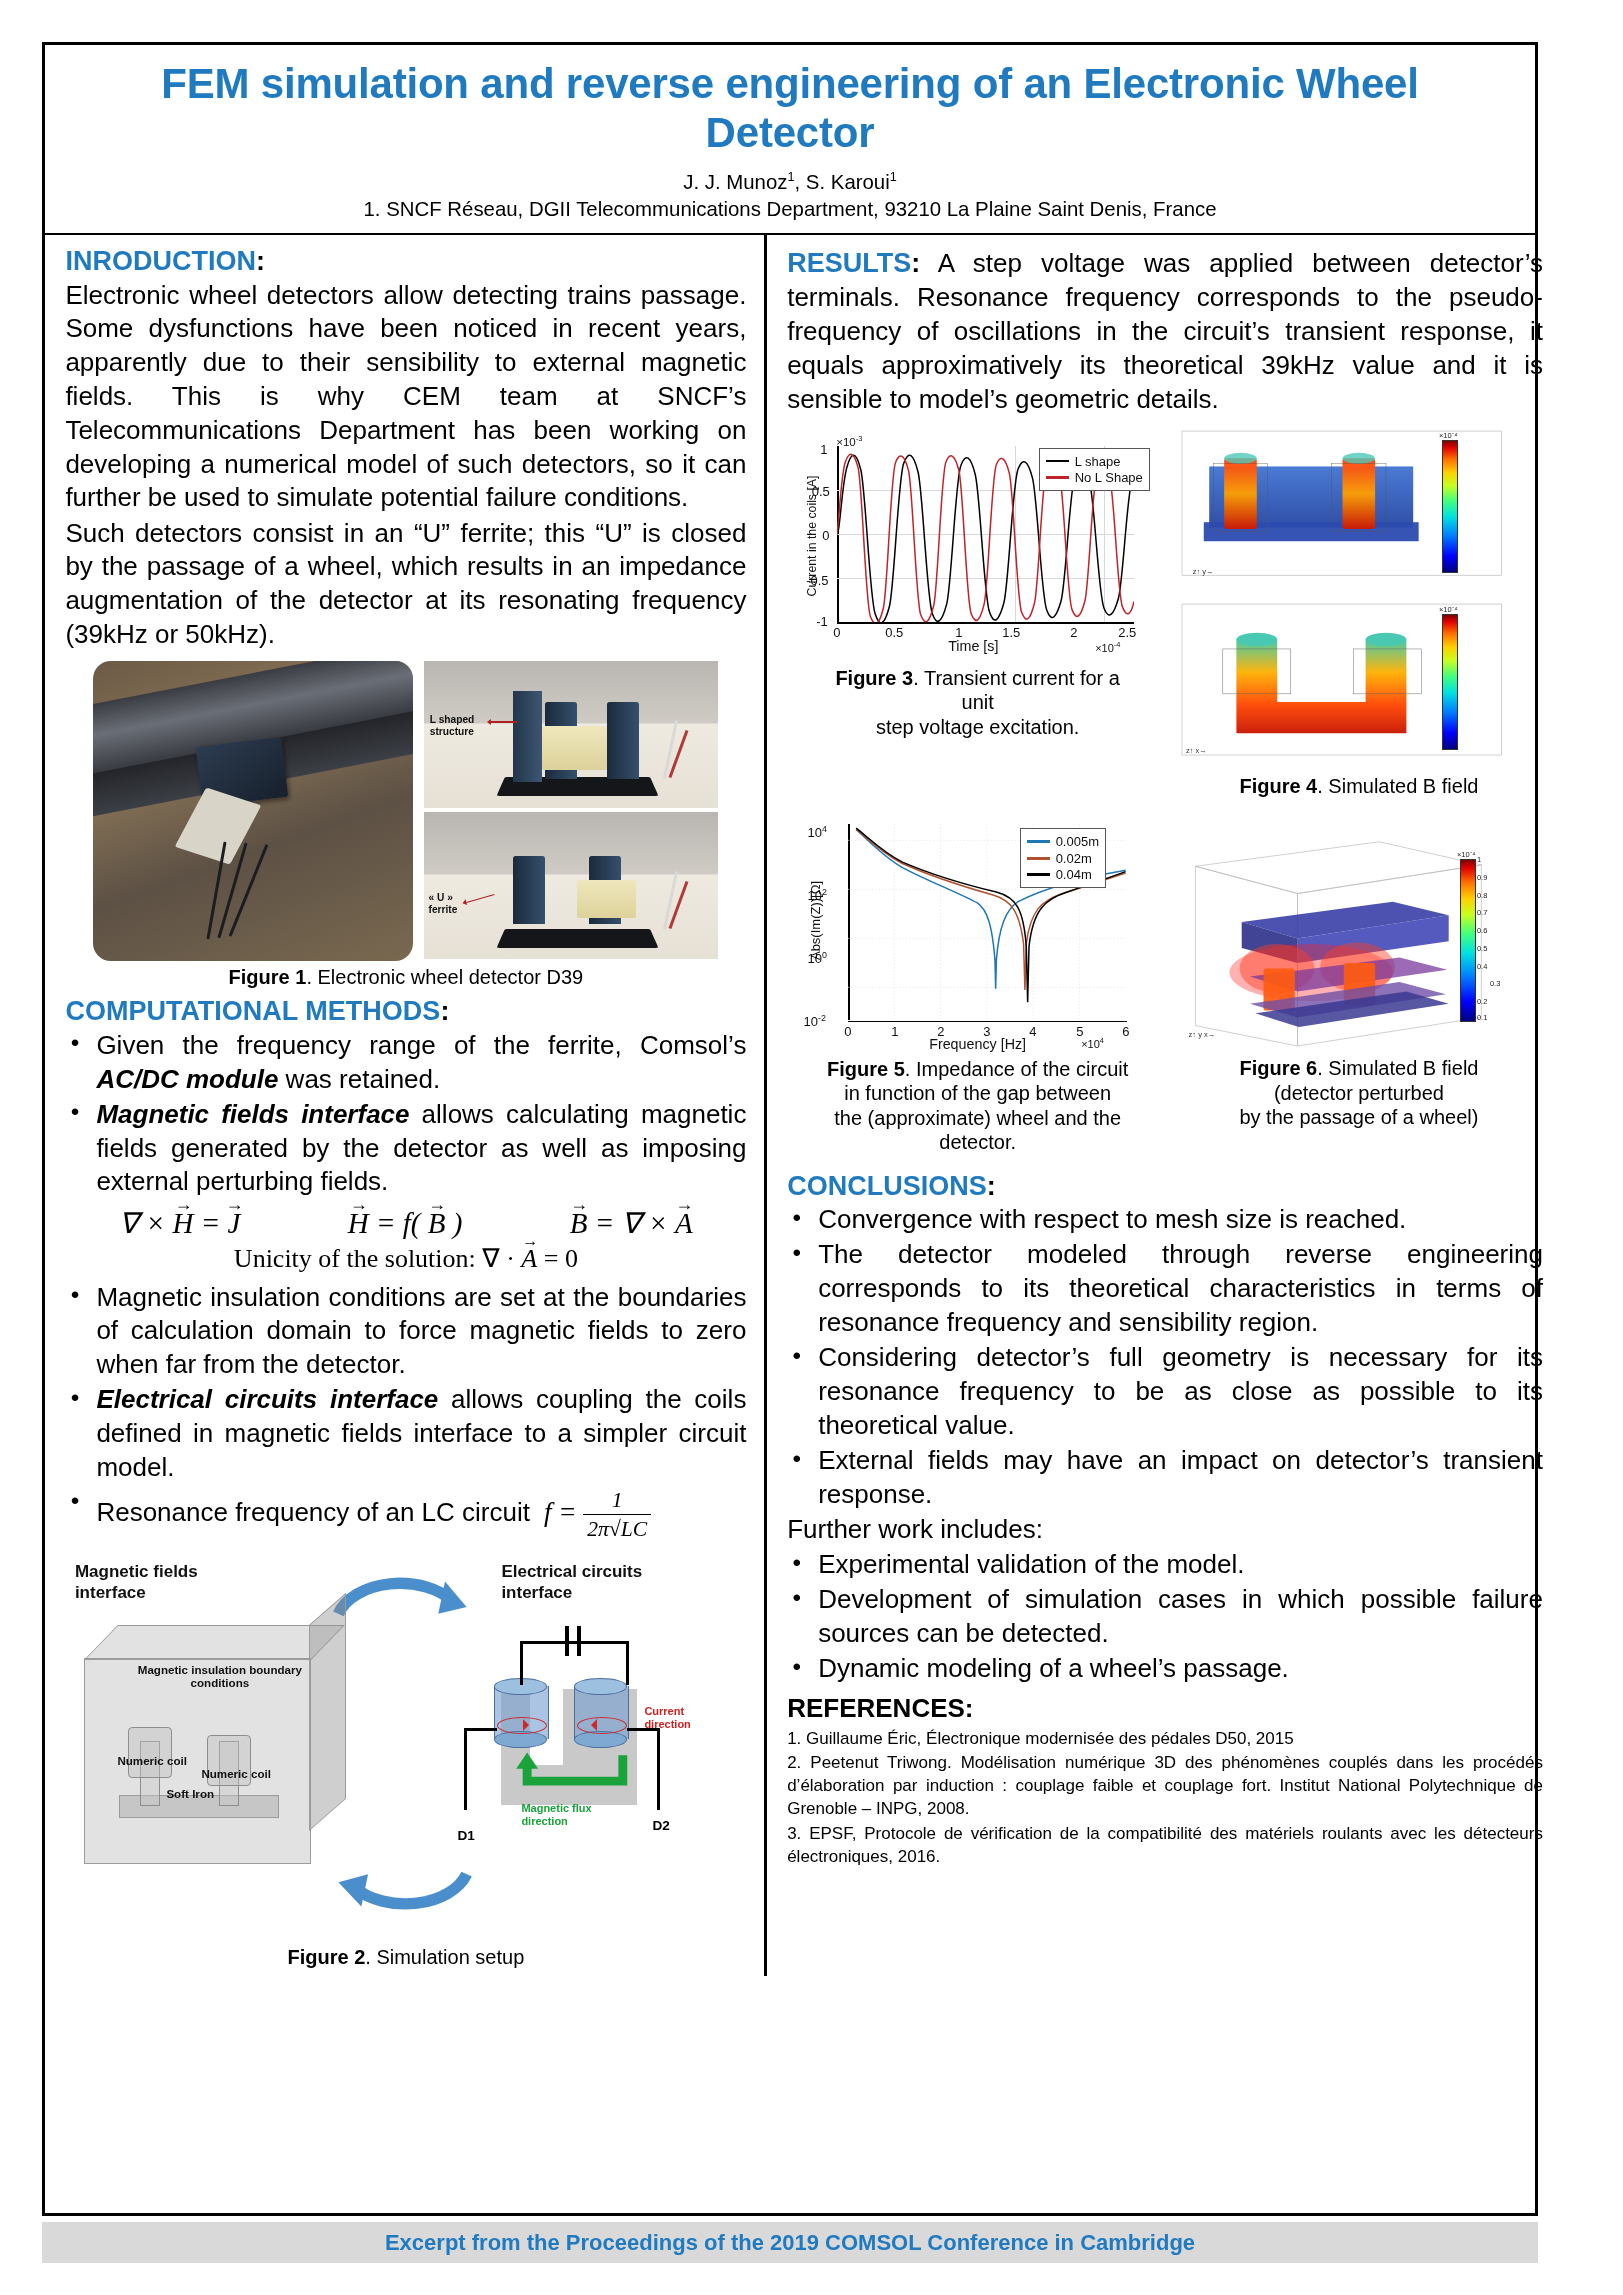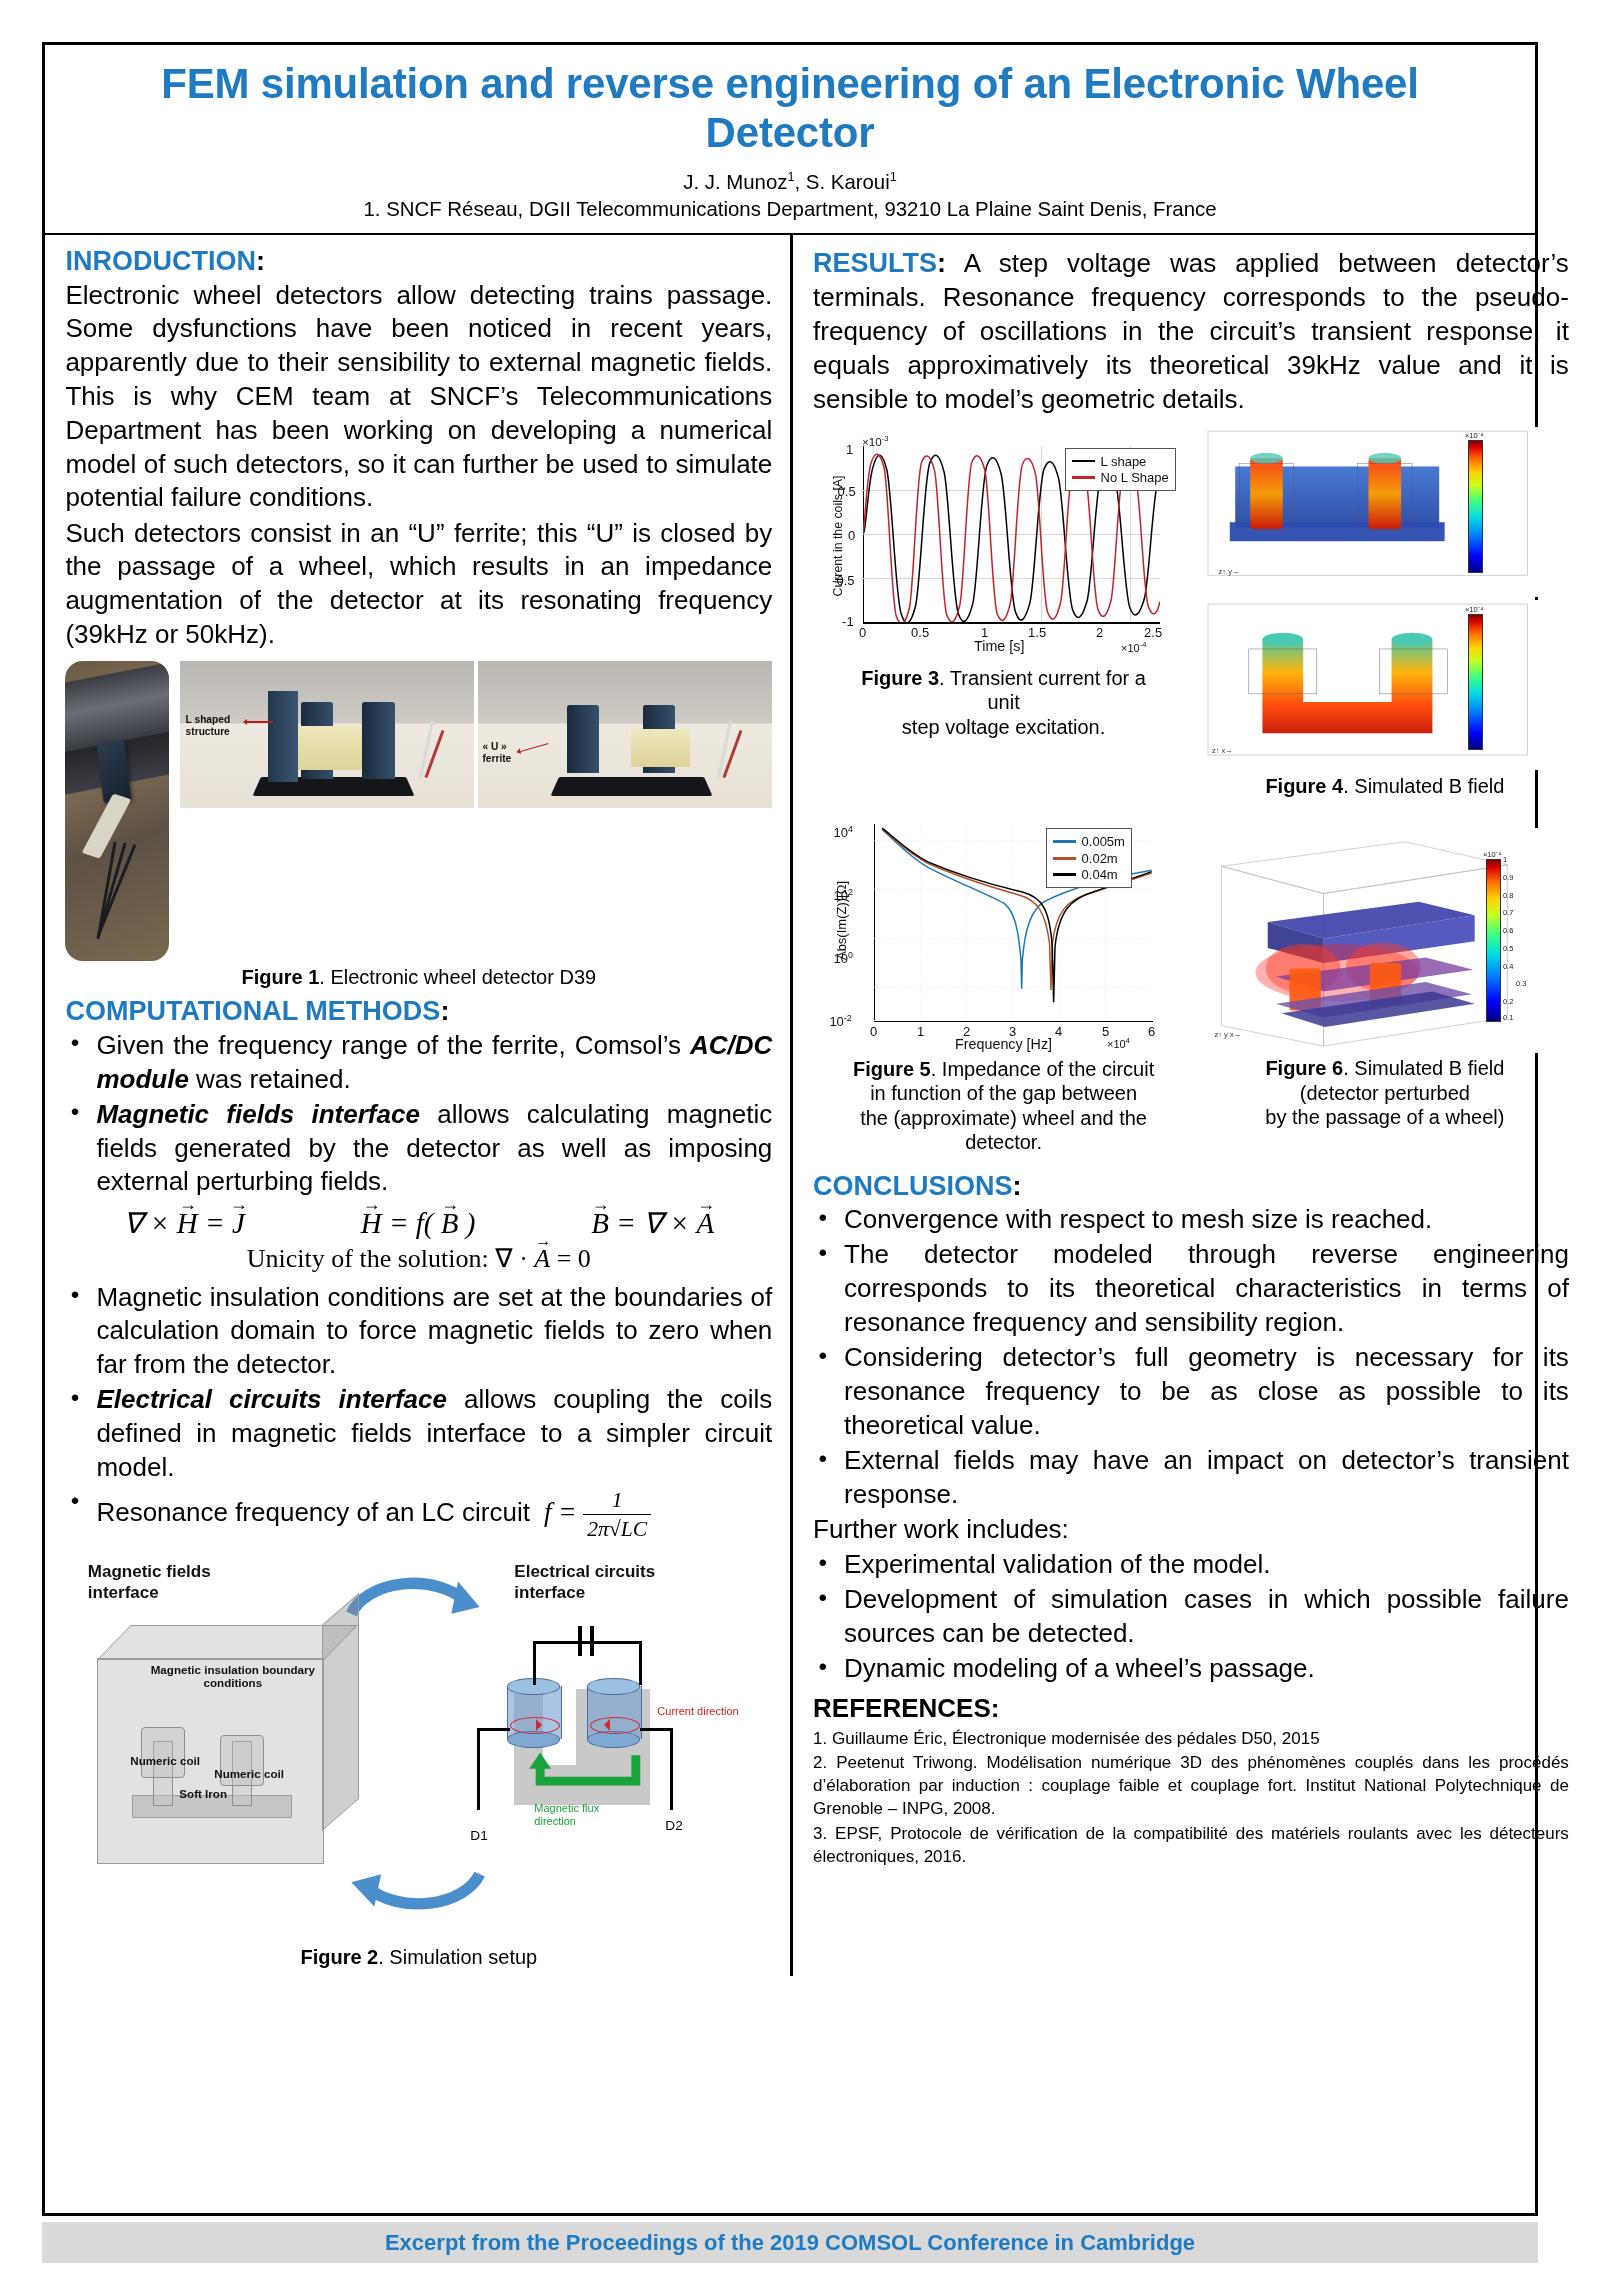--- a/index.html
+++ b/index.html
@@ -108,21 +108,21 @@
   .detector-box{position:absolute;left:33%;top:27%;width:27%;height:20%;
      background:linear-gradient(150deg,#2c3c50,#17202c);border-radius:3.4px;transform:rotate(-7deg);
      box-shadow:1.4px 2.7px 4.1px rgba(0,0,0,.45);}
   .bracket{position:absolute;left:30%;top:44%;width:18%;height:22%;background:#d8d4c8;
      transform:rotate(18deg) skewX(-10deg);border-radius:2.7px;}
   .cable{position:absolute;left:38%;top:60%;width:3.4px;height:33%;background:#1b1d22;
      transform:rotate(10deg);border-radius:2px;}
   .cable.b{left:43%;transform:rotate(16deg);}
   .cable.c{left:48%;transform:rotate(22deg);}
 
-  .photo-col{display:flex;gap:4.1px;}
+  .photo-col{display:flex;flex-direction:column;gap:4.1px;}
   .photo-lab{
     width:294px;height:147px;position:relative;overflow:hidden;
     background:linear-gradient(180deg,#b9b6b2 0%,#cfcbc4 42%,#efeae0 43%,#e6e0d5 100%);
   }
   .lab-base{position:absolute;left:26%;bottom:7%;width:52%;height:16%;
      background:#15161a;border-radius:2px;transform:perspective(136px) rotateX(38deg);}
   .lab-Lwall{position:absolute;left:30%;bottom:18%;width:10%;height:62%;
      background:linear-gradient(90deg,#22364c,#3d5671);}
   .lab-Upost{position:absolute;left:41%;bottom:20%;width:11%;height:52%;
      background:linear-gradient(90deg,#1b2a3c,#35506c);border-radius:2.7px 2.7px 0 0;}
@@ -167,21 +167,21 @@
      background:rgba(120,160,210,.62);border-left:0.7px solid #4a6f9e;border-right:0.7px solid #4a6f9e;}
   .cyl .top{position:absolute;top:0;left:0;width:53px;height:16.3px;border-radius:50%;
      background:#9dbfe0;border:0.7px solid #4a6f9e;box-sizing:border-box;}
   .cyl .bot{position:absolute;top:53px;left:0;width:53px;height:16.3px;border-radius:50%;
      background:#7fa8d2;border:0.7px solid #4a6f9e;box-sizing:border-box;}
   .cur-ell{position:absolute;width:48px;height:15px;border:1.4px solid #cf2a2a;border-radius:50%;}
   .tri-r{position:absolute;width:0;height:0;border:6.1px solid transparent;border-left-color:#cf2a2a;}
   .tri-l{position:absolute;width:0;height:0;border:6.1px solid transparent;border-right-color:#cf2a2a;}
   .wire{position:absolute;background:#000;}
   .cap-plate{position:absolute;width:3.4px;height:30px;background:#000;}
-  .f2-sm{position:absolute;font-size:11px;font-weight:normal;line-height:1.2;}
+  .f2-sm{position:absolute;font-size:11px;font-weight:bold;line-height:1.2;}
   .circ-arrow{position:absolute;}
 
   
   .chart-box{position:relative;background:#fff;}
   .axis-line{position:absolute;background:#000;}
   .tick-lbl{position:absolute;font-size:13px;color:#111;font-family:"Liberation Sans",sans-serif;}
   .ax-title{position:absolute;font-size:14.3px;color:#111;}
   .legend-box{position:absolute;border:0.7px solid #555;background:#fff;padding:3.4px 6.1px;}
   .legend-row{display:flex;align-items:center;gap:5.4px;font-size:13px;color:#111;margin:1.4px 0;}
   .legend-swatch{width:23px;height:2.7px;display:inline-block;}

